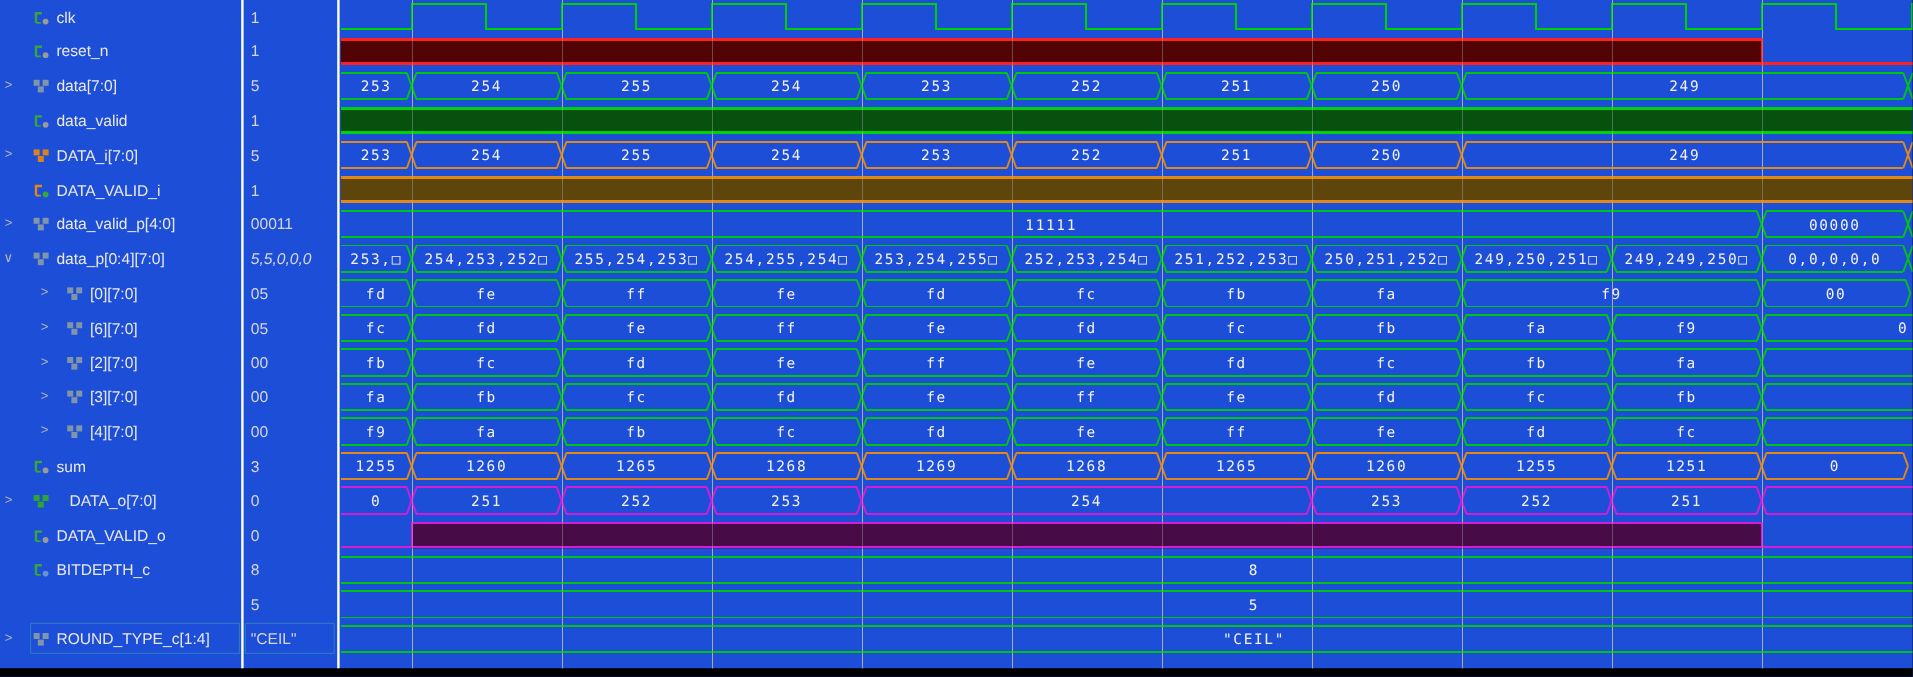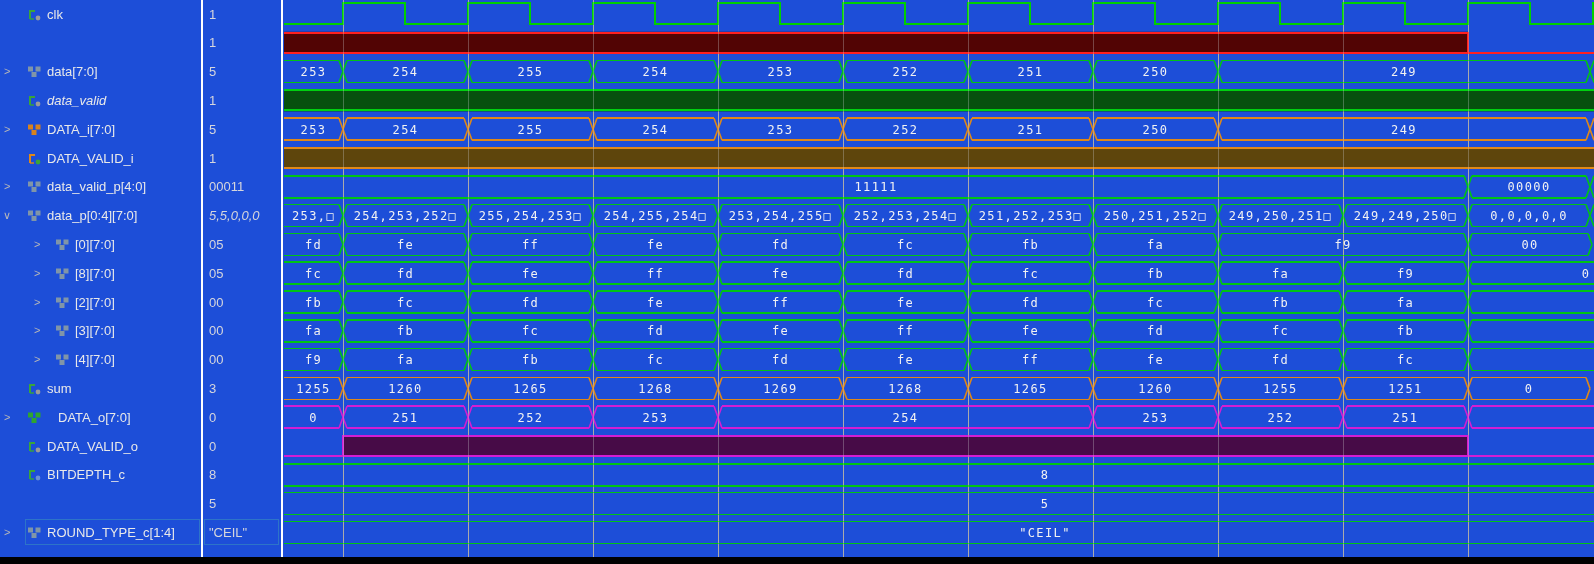--- a/index.html
+++ b/index.html
@@ -24,36 +24,44 @@
 <div class="stage">
   <div class="names" id="names">
       <div class="sig-row" style="top: -0.5px;">
         <span class="icon" style="left: 27px; top: 8px;"><svg width="15" height="13">
             <path d="M3 11 L3 3 L8 3" stroke="#3aa53a" stroke-width="2" fill="none"></path>
             <path d="M3 11 L7 11" stroke="#3aa53a" stroke-width="1.4" fill="none"></path>
             <circle cx="11" cy="10" r="2.4" fill="#9a9a9a"></circle>
           </svg></span>
         <span class="nm" style="left: 47px;">clk</span>
       </div>
+      <div class="sig-row" style="top: 28.3px;">
+        <span class="icon" style="left: 27px; top: 8px;"><svg width="15" height="13">
+            <path d="M3 11 L3 3 L8 3" stroke="#3aa53a" stroke-width="2" fill="none"></path>
+            <path d="M3 11 L7 11" stroke="#3aa53a" stroke-width="1.4" fill="none"></path>
+            <circle cx="11" cy="10" r="2.4" fill="#9a9a9a"></circle>
+          </svg></span>
+        <span class="nm" style="left: 47px;">reset_n</span>
+      </div>
       <div class="sig-row" style="top: 57.1px;">
         <span class="chev" style="left: 4px;">&gt;</span>
         <span class="icon" style="left: 27px; top: 8px;"><svg width="15" height="13">
             <rect x="1" y="1.5" width="5" height="5" fill="#8095a8"></rect>
             <rect x="8.5" y="1.5" width="5" height="5" fill="#8095a8"></rect>
             <rect x="4.5" y="7" width="5" height="5" fill="#8095a8"></rect>
           </svg></span>
         <span class="nm" style="left: 47px;">data[7:0]</span>
       </div>
       <div class="sig-row" style="top: 85.9px;">
         <span class="icon" style="left: 27px; top: 8px;"><svg width="15" height="13">
             <path d="M3 11 L3 3 L8 3" stroke="#3aa53a" stroke-width="2" fill="none"></path>
             <path d="M3 11 L7 11" stroke="#3aa53a" stroke-width="1.4" fill="none"></path>
             <circle cx="11" cy="10" r="2.4" fill="#9a9a9a"></circle>
           </svg></span>
-        <span class="nm" style="left: 47px; font-style: italic;">data_valid</span>
+        <span class="nm" style="left: 47px;">data_valid</span>
       </div>
       <div class="sig-row" style="top: 114.7px;">
         <span class="chev" style="left: 4px;">&gt;</span>
         <span class="icon" style="left: 27px; top: 8px;"><svg width="15" height="13">
             <rect x="1" y="1.5" width="5" height="5" fill="#d8821e"></rect>
             <rect x="8.5" y="1.5" width="5" height="5" fill="#d8821e"></rect>
             <rect x="4.5" y="7" width="5" height="5" fill="#d8821e"></rect>
           </svg></span>
         <span class="nm" style="left: 47px;">DATA_i[7:0]</span>
       </div>
@@ -92,21 +100,21 @@
           </svg></span>
         <span class="nm" style="left: 75px;">[0][7:0]</span>
       </div>
       <div class="sig-row" style="top: 258.7px;">
         <span class="chev" style="left: 34px;">&gt;</span>
         <span class="icon" style="left: 55px; top: 8px;"><svg width="15" height="13">
             <rect x="1" y="1.5" width="5" height="5" fill="#8095a8"></rect>
             <rect x="8.5" y="1.5" width="5" height="5" fill="#8095a8"></rect>
             <rect x="4.5" y="7" width="5" height="5" fill="#8095a8"></rect>
           </svg></span>
-        <span class="nm" style="left: 75px;">[8][7:0]</span>
+        <span class="nm" style="left: 75px;">[6][7:0]</span>
       </div>
       <div class="sig-row" style="top: 287.5px;">
         <span class="chev" style="left: 34px;">&gt;</span>
         <span class="icon" style="left: 55px; top: 8px;"><svg width="15" height="13">
             <rect x="1" y="1.5" width="5" height="5" fill="#8095a8"></rect>
             <rect x="8.5" y="1.5" width="5" height="5" fill="#8095a8"></rect>
             <rect x="4.5" y="7" width="5" height="5" fill="#8095a8"></rect>
           </svg></span>
         <span class="nm" style="left: 75px;">[2][7:0]</span>
       </div>

